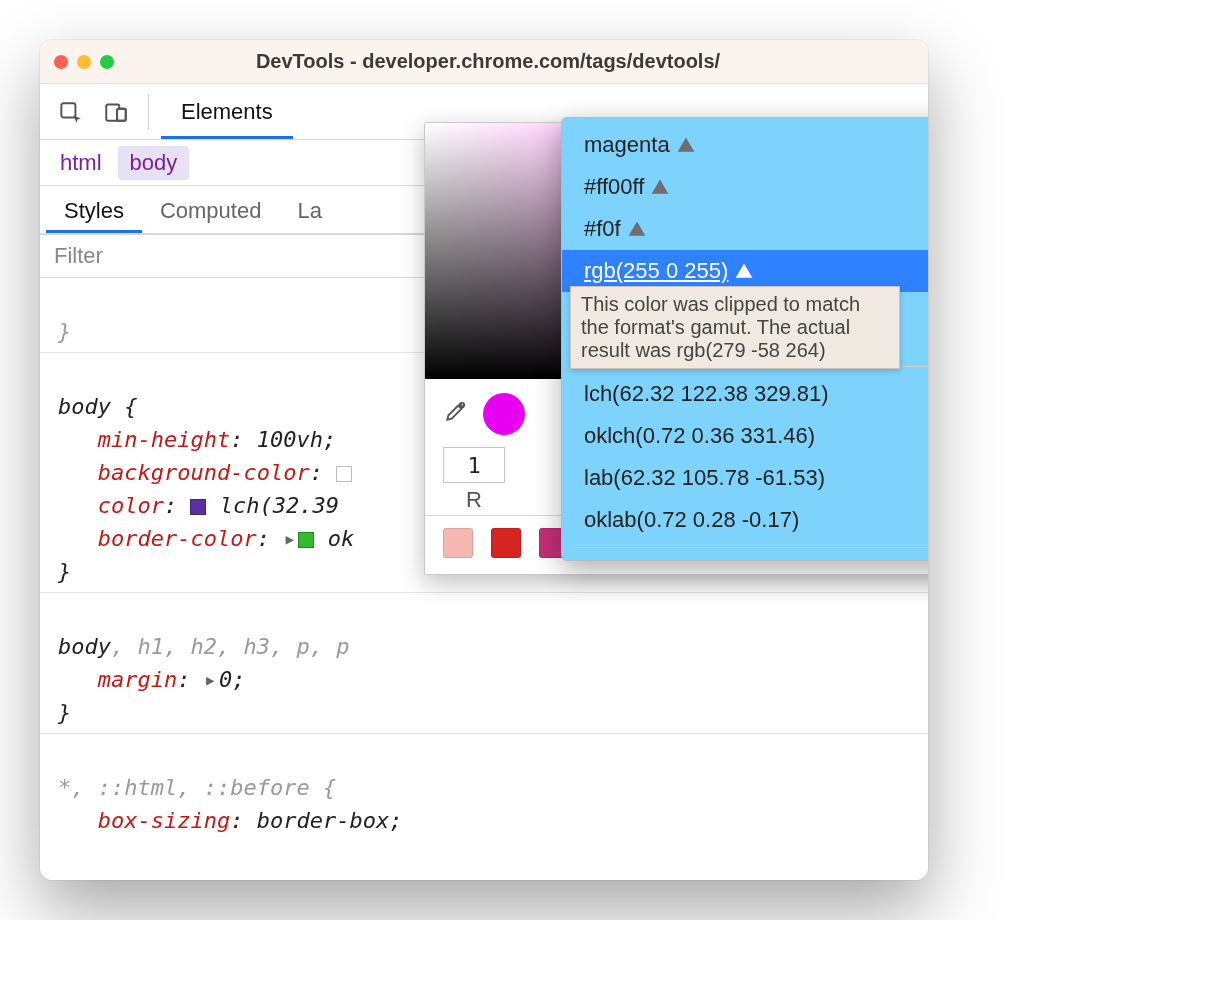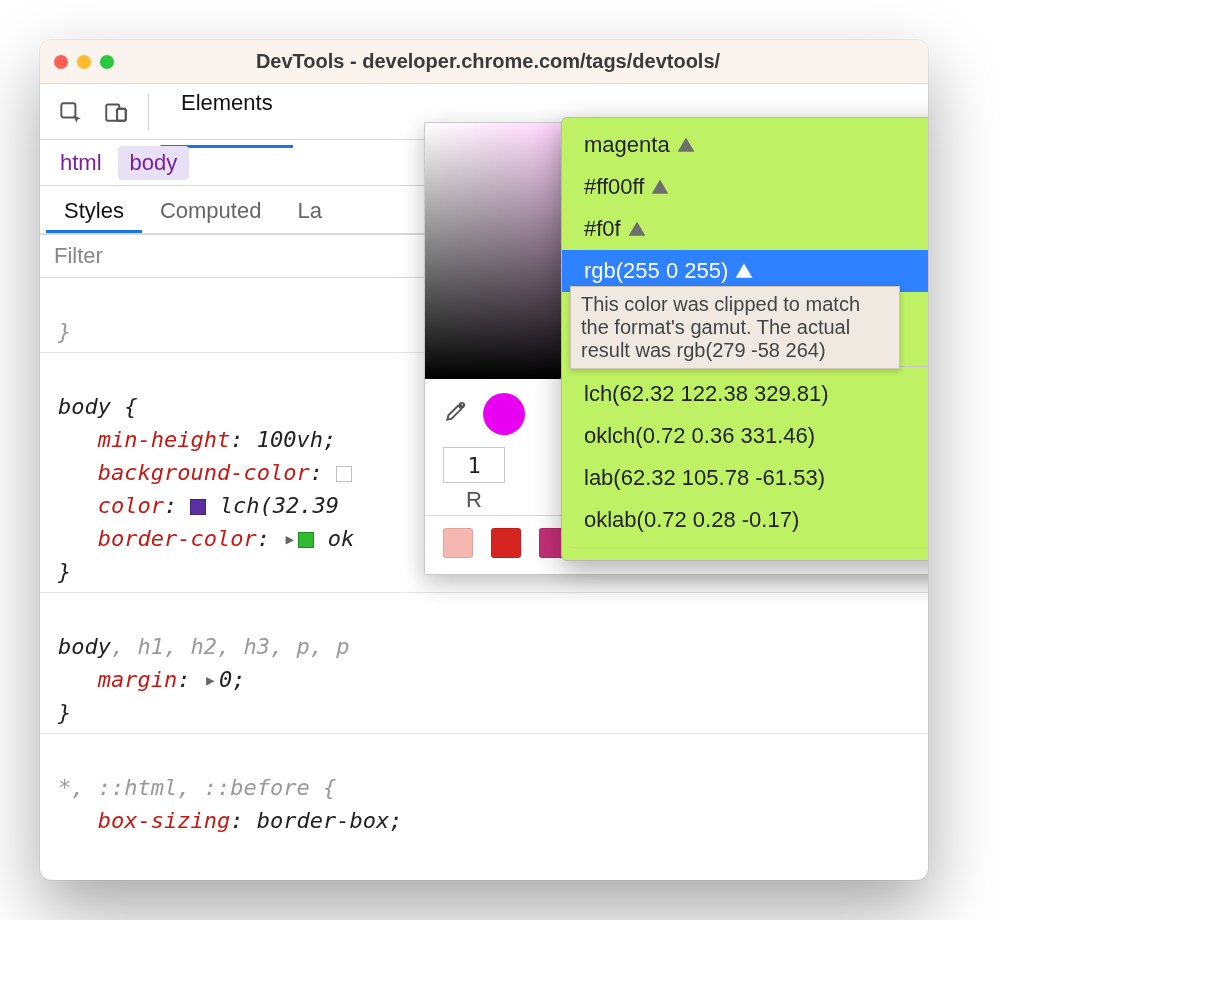--- a/index.html
+++ b/index.html
@@ -48,21 +48,21 @@
     gap: 6px;
   }
   .tool-icon {
     width: 40px; height: 40px;
     display: inline-flex; align-items: center; justify-content: center;
     color: #555;
   }
   .tool-icon svg { width: 26px; height: 26px; stroke: #555; fill: none; stroke-width: 1.8; }
   .divider { width:1px; height:36px; background:#d0d0d0; margin: 0 6px; }
   .tab {
-    padding: 14px 20px 29px;
+    padding: 14px 20px 11px;
     font-size: 22px;
     color: #222;
     border-bottom: 3px solid transparent;
   }
   .tab.active { border-bottom-color: #1a73e8; color:#111; }
 
   
   .breadcrumb {
     display: flex; align-items:center;
     border-bottom: 1px solid #d9d9d9;
@@ -149,34 +149,34 @@
     display:inline-flex; align-items:center; justify-content:center;
     font-family: "SF Mono", Menlo, monospace;
   }
   .channel-label { display:inline-block; width:62px; text-align:center; color:#555; margin-top:4px;}
 
   .menu {
     position: absolute;
     top: -6px;
     right: -4px;
     width: 480px;
-    background: #bef264;
+    background: #7dd3fc;
     border: 1px solid #b8b8b8;
     border-radius: 6px;
     box-shadow: 0 10px 28px rgba(0,0,0,.3);
     padding: 6px 0;
     z-index: 4;
   }
   .menu-item {
     padding: 8px 22px;
     display:flex; align-items:center;
     gap: 6px;
     color: #222;
   }
-  .menu-item.selected { background:#2f82ff; color:#fff; }
+  .menu-item.selected { background:#2f82ff; color:#fff;text-decoration:underline; }
   .menu-item.selected .warn-icon path { fill:#fff; }
   .menu-sep { height:1px; background:#c9c9c9; margin:6px 10px; }
   .warn-icon { width:20px; height:20px; }
   .warn-icon path { fill:#6e6e6e; }
   .menu-last {
     padding: 10px 22px;
     display:flex; justify-content:space-between; align-items:center;
     color:#222;
   }
   .chev-right { font-size:18px; color:#444; }

